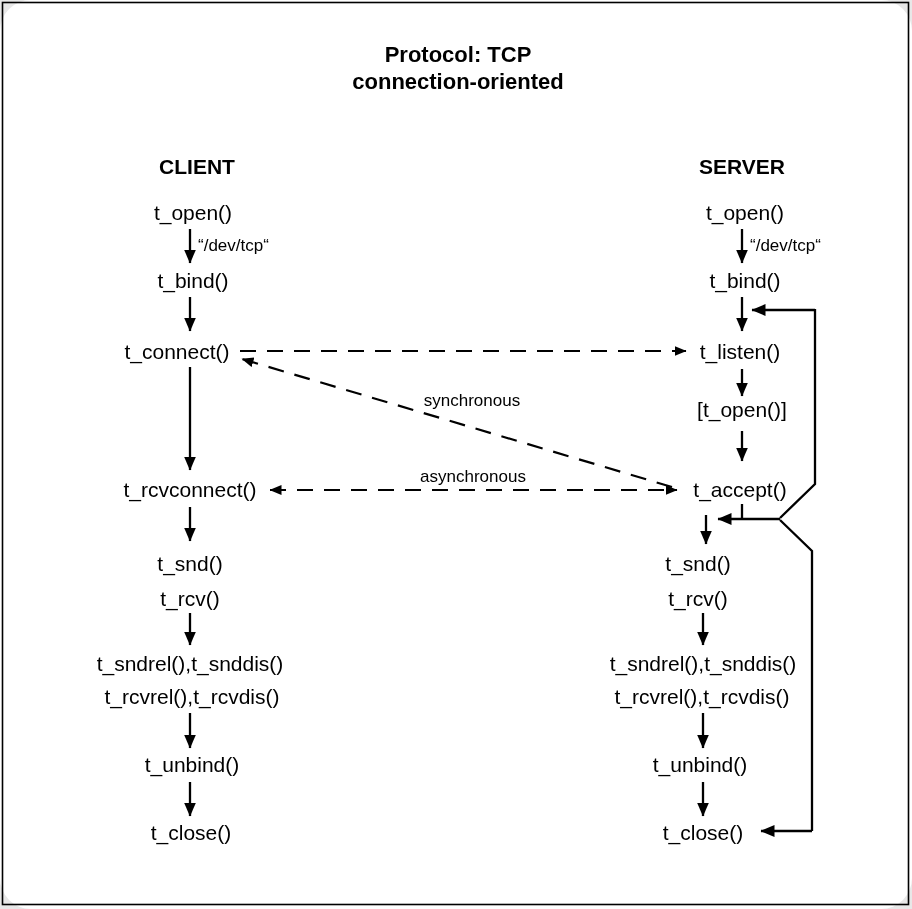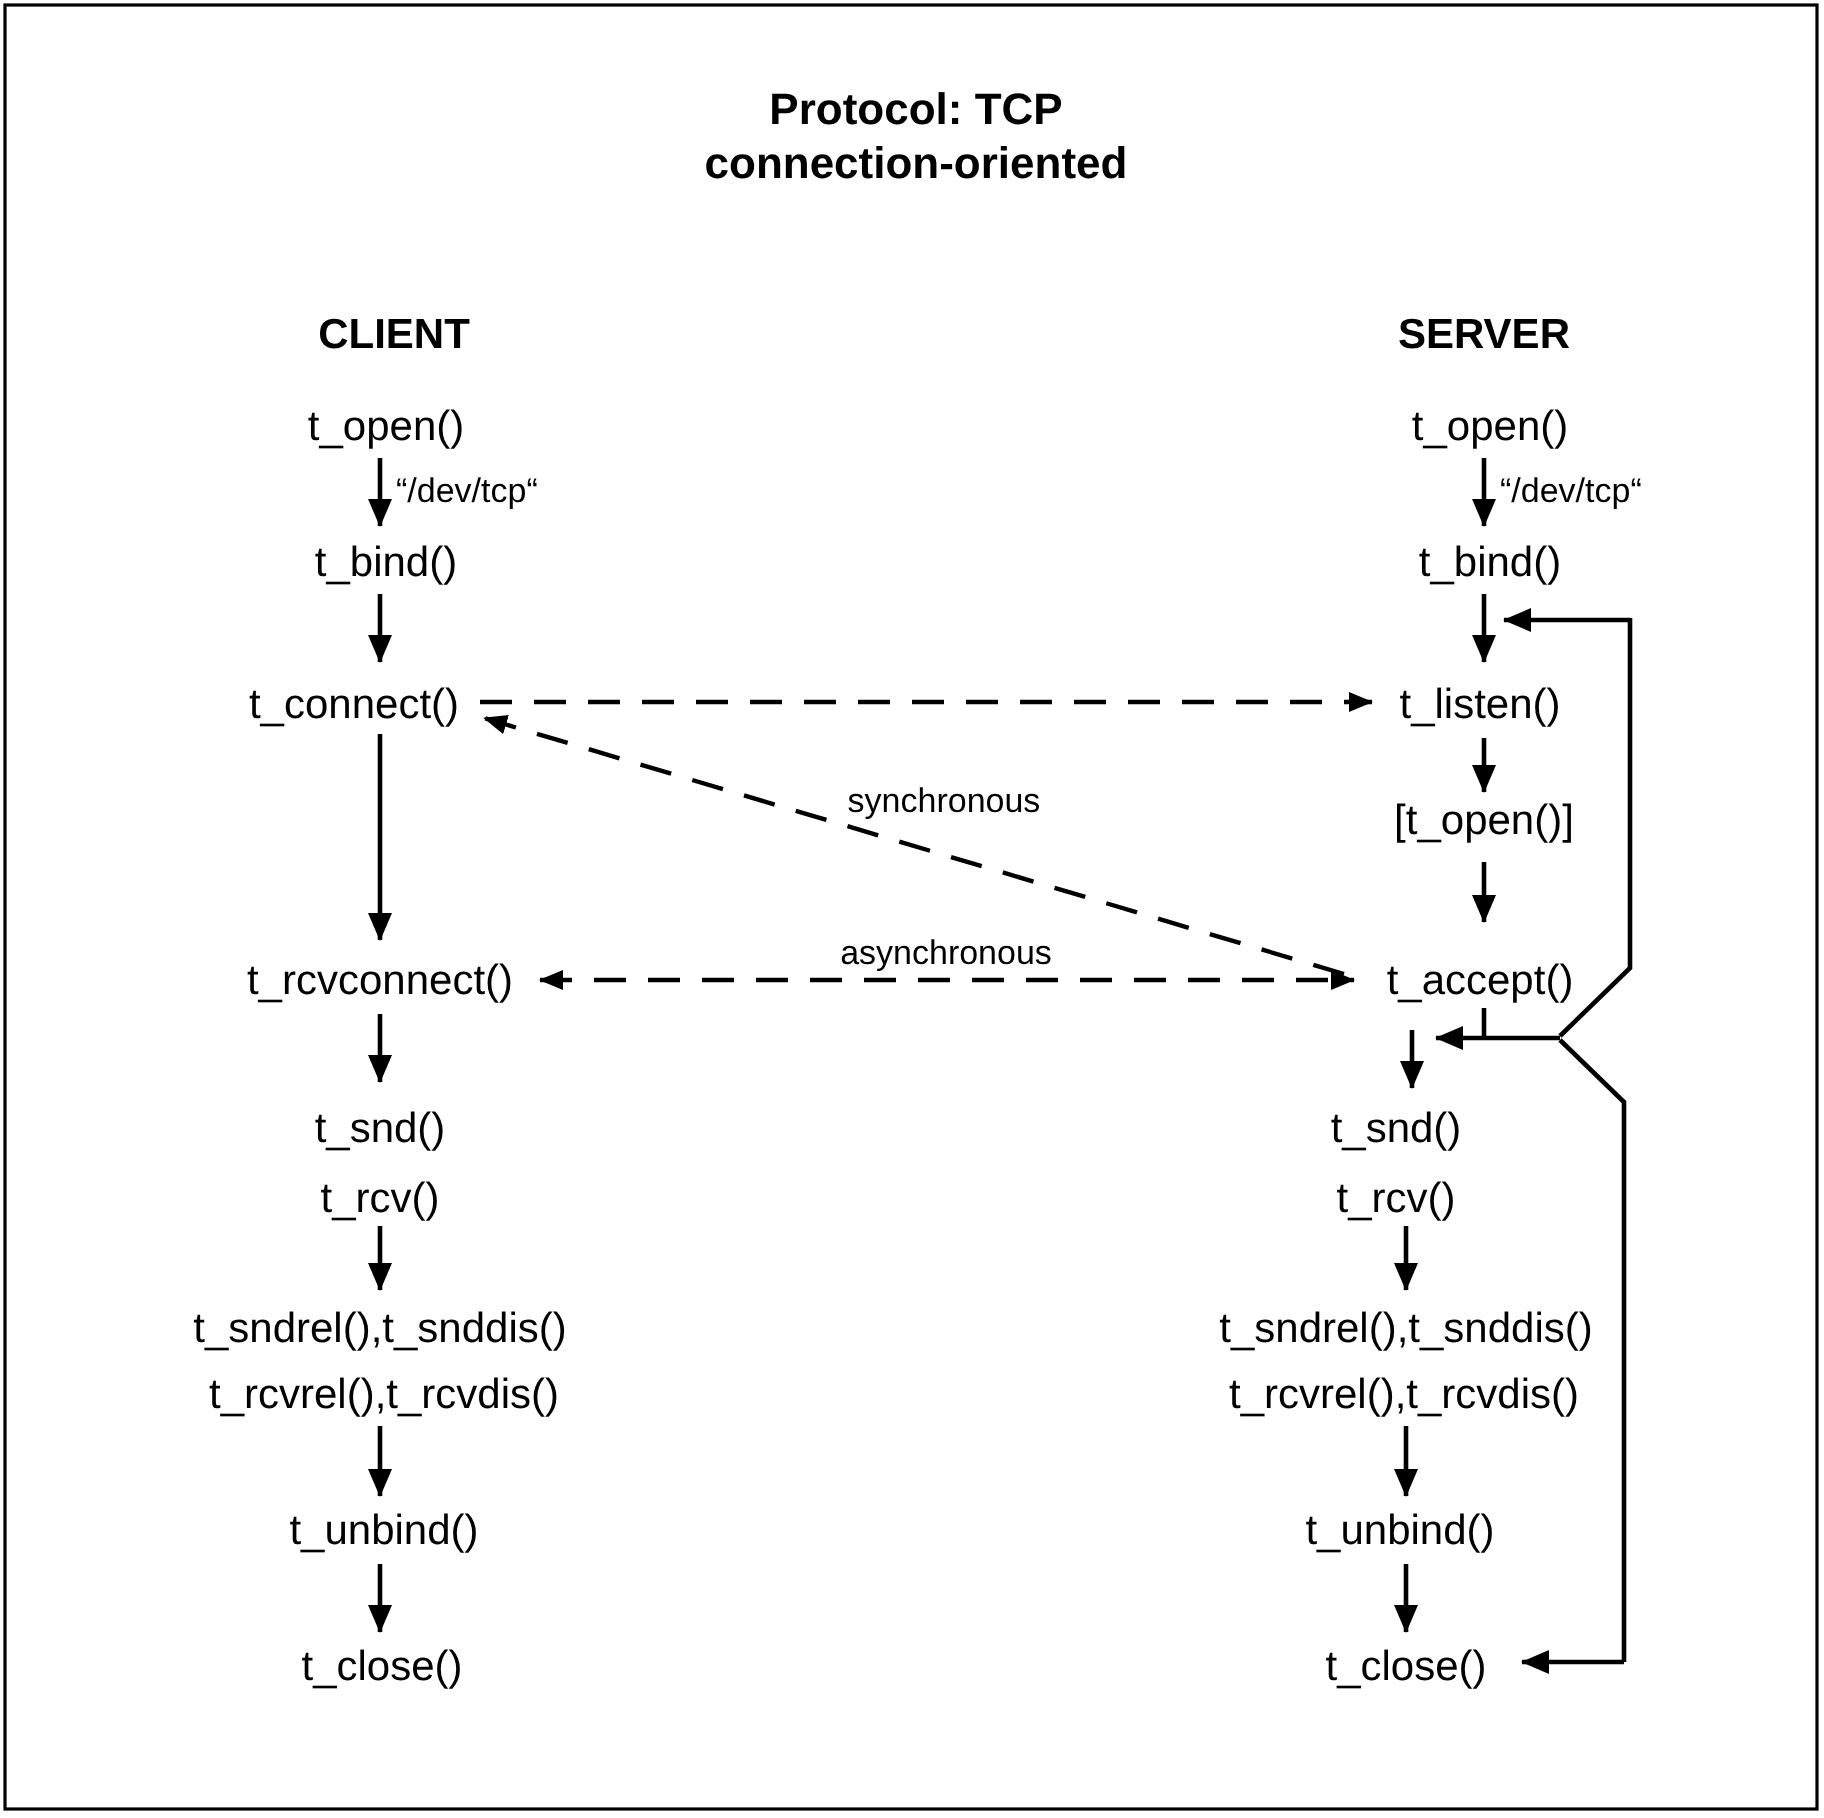--- a/index.html
+++ b/index.html
@@ -3,20 +3,21 @@
 <meta charset="utf-8">
 <style>
   :root { --ink:#000000; --bg:#ffffff; }
   html,body { margin:0; padding:0; background:#e8e8e8; }
   .canvas {
     position:relative;
     width:912px; height:909px;
     background:var(--bg);
     margin:0 auto;
     font-family:"Liberation Sans", sans-serif;
+    border-radius:31px;
   }
   svg { display:block; }
   svg text {
     font-family:"Liberation Sans", sans-serif;
     fill:var(--ink);
   }
   .ttl  { font-size:22px; font-weight:bold; }
   .hdr  { font-size:21px; font-weight:bold; }
   .node { font-size:21px; }
   .small{ font-size:17px; }

